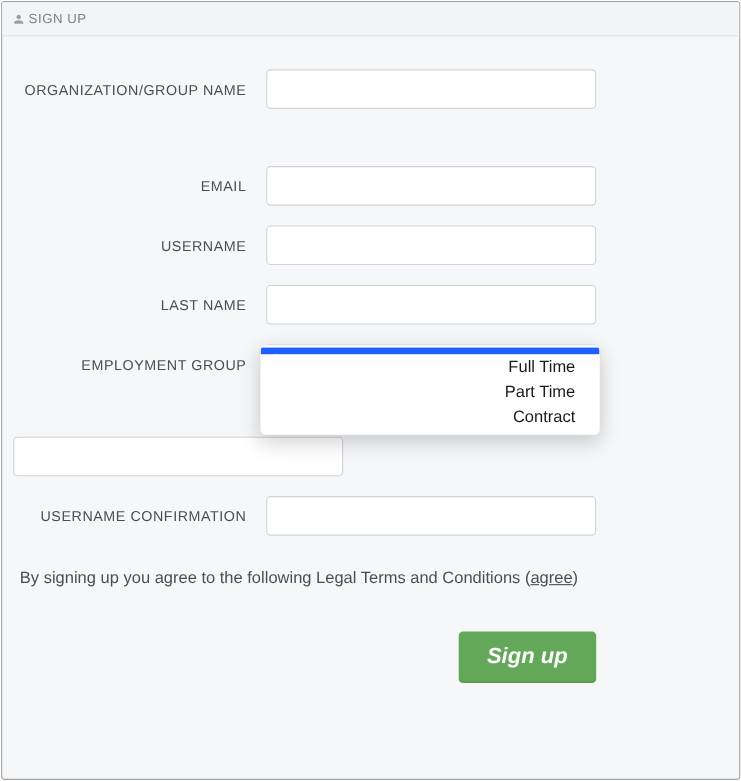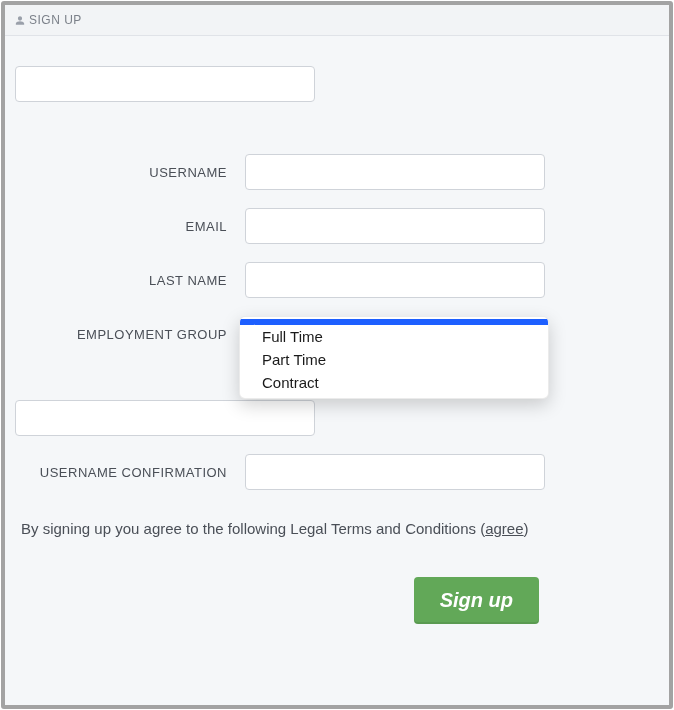--- a/index.html
+++ b/index.html
@@ -6,21 +6,21 @@
     body {
       font-family: -apple-system, BlinkMacSystemFont, "Segoe UI", Helvetica, Arial, sans-serif;
       background: #fff;
       width: 674px;
       height: 710px;
     }
     .panel {
       width: 672px;
       height: 708px;
       margin: 1px;
-      border: 4px solid #a3a3a3;
+      border: 1px solid #a3a3a3;
       border-radius: 3px;
       background: #f5f7f9;
       display: flex;
       flex-direction: column;
     }
     .panel-header {
       background: #f2f4f6;
       border-bottom: 1px solid #e0e3e8;
       padding: 8px 10px;
       font-size: 12px;
@@ -61,20 +61,21 @@
       padding: 6px 10px;
       font-size: 14px;
       background: #fff;
     }
     .gap { height: 34px; }
     .gap2 { height: 30px; }
     .select-wrap {
       flex: 1;
       max-width: 300px;
       position: relative;
+      text-align: right;
     }
     .select-display {
       height: 36px;
       border: 1px solid #cfd3d9;
       border-radius: 4px;
       background: #fff;
       position: relative;
     }
     .dropdown {
       position: absolute;
@@ -147,33 +148,34 @@
       <svg width="10" height="11" viewBox="0 0 24 24" fill="currentColor">
           <path d="M12 12c2.76 0 5-2.24 5-5s-2.24-5-5-5-5 2.24-5 5 2.24 5 5 5zm0 2c-3.33 0-10 1.67-10 5v3h20v-3c0-3.33-6.67-5-10-5z"></path>
         </svg>
     </span>
     <span>SIGN UP</span>
   </div>
 
   <div class="panel-body">
 
     <div class="form-row">
+      <label class="form-label">ORGANIZATION/GROUP NAME</label>
       <input class="form-input" type="text" value="" style="">
     </div>
 
 
     <div class="gap"></div>
 
     <div class="form-row">
+      <label class="form-label">EMAIL</label>
+      <input class="form-input" type="text" value="" style="">
+    </div>
+
+    <div class="form-row">
       <label class="form-label">USERNAME</label>
-      <input class="form-input" type="text" value="" style="">
-    </div>
-
-    <div class="form-row">
-      <label class="form-label">EMAIL</label>
       <input class="form-input" type="text" value="" style="">
     </div>
 
     <div class="form-row">
       <label class="form-label">LAST NAME</label>
       <input class="form-input" type="text" value="" style="">
     </div>
 
     <div class="form-row">
       <label class="form-label">EMPLOYMENT GROUP</label>

